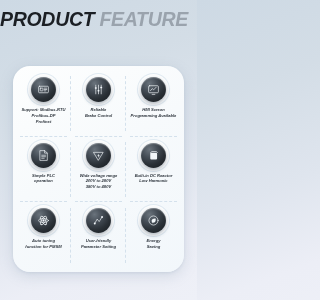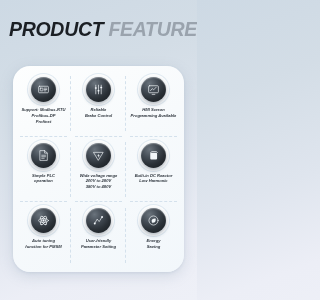--- a/index.html
+++ b/index.html
@@ -11,22 +11,22 @@
 
   body {
     font-family:"Liberation Sans", sans-serif;
     background:linear-gradient(160deg,#cdd9e4 0%,#d3dde6 28%,#dfe5ee 58%,#eceef6 82%,#eef0f7 100%);
     position:relative;
   }
 
   
   .title-wrap{
     width:100%;
-    text-align:right;
-    padding-top:20px;
+    text-align:left;
+    padding-top:10px;
     user-select:none;
   }
   .title{
     font-size:19.5px;
     font-weight:bold;
     font-style:italic;
     letter-spacing:-0.3px;
     white-space:nowrap;
     line-height:1;
   }

